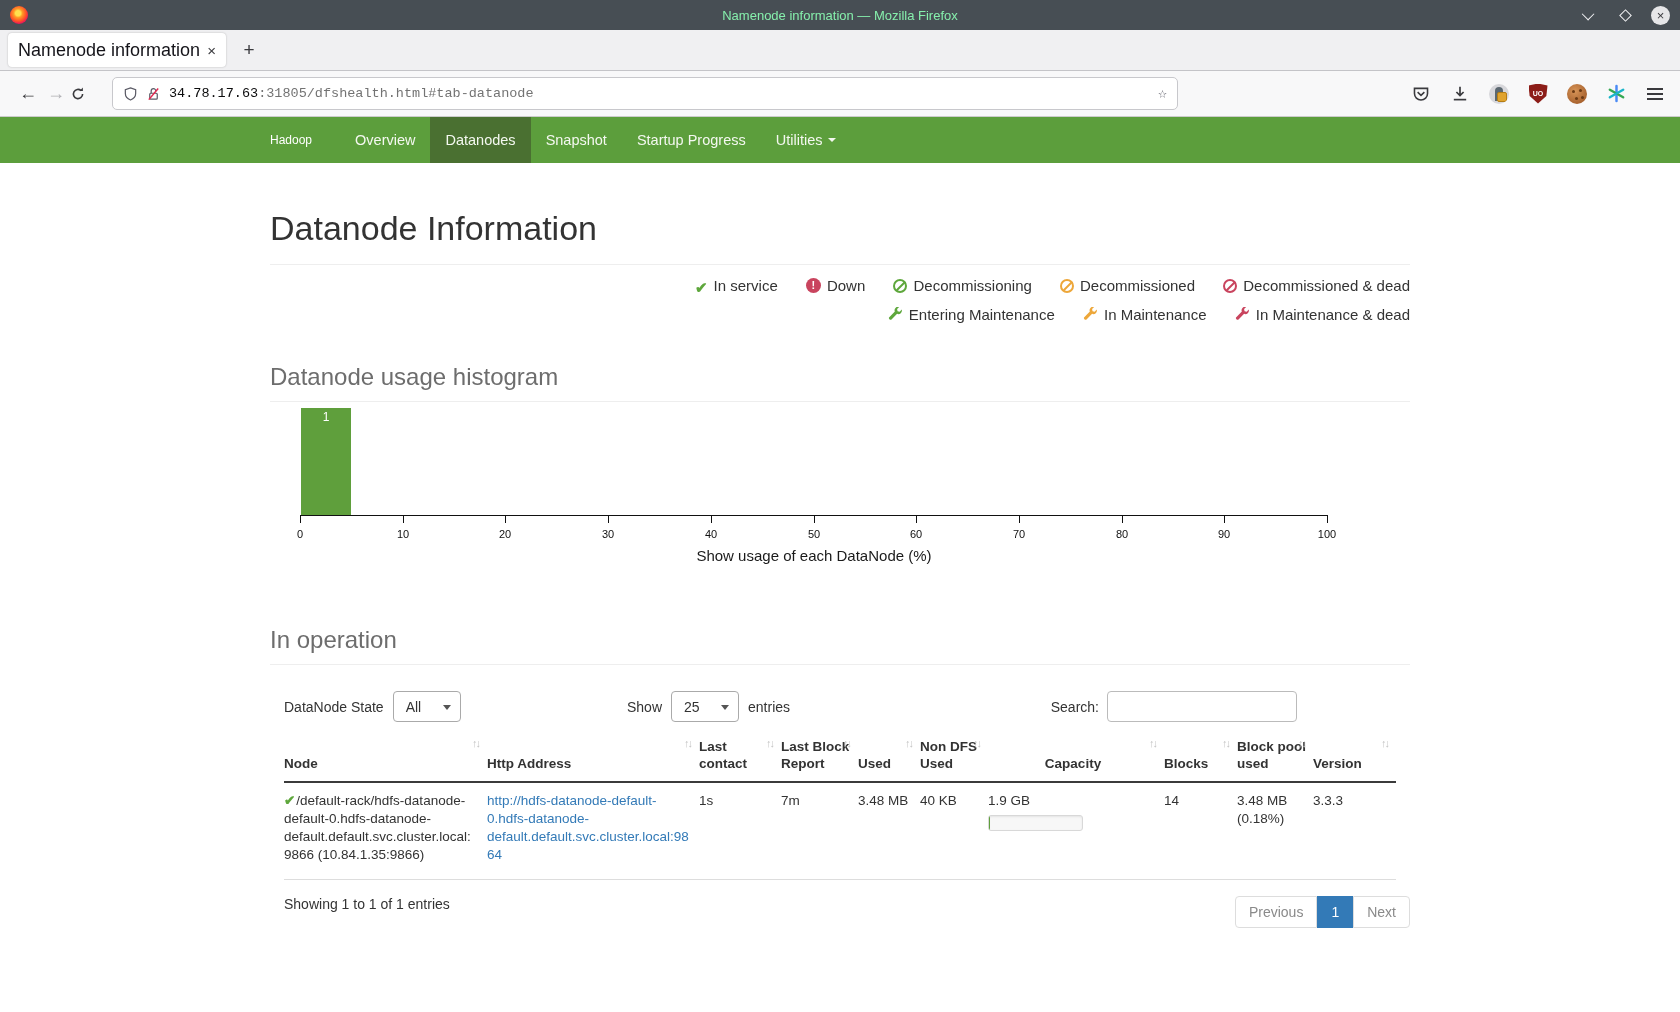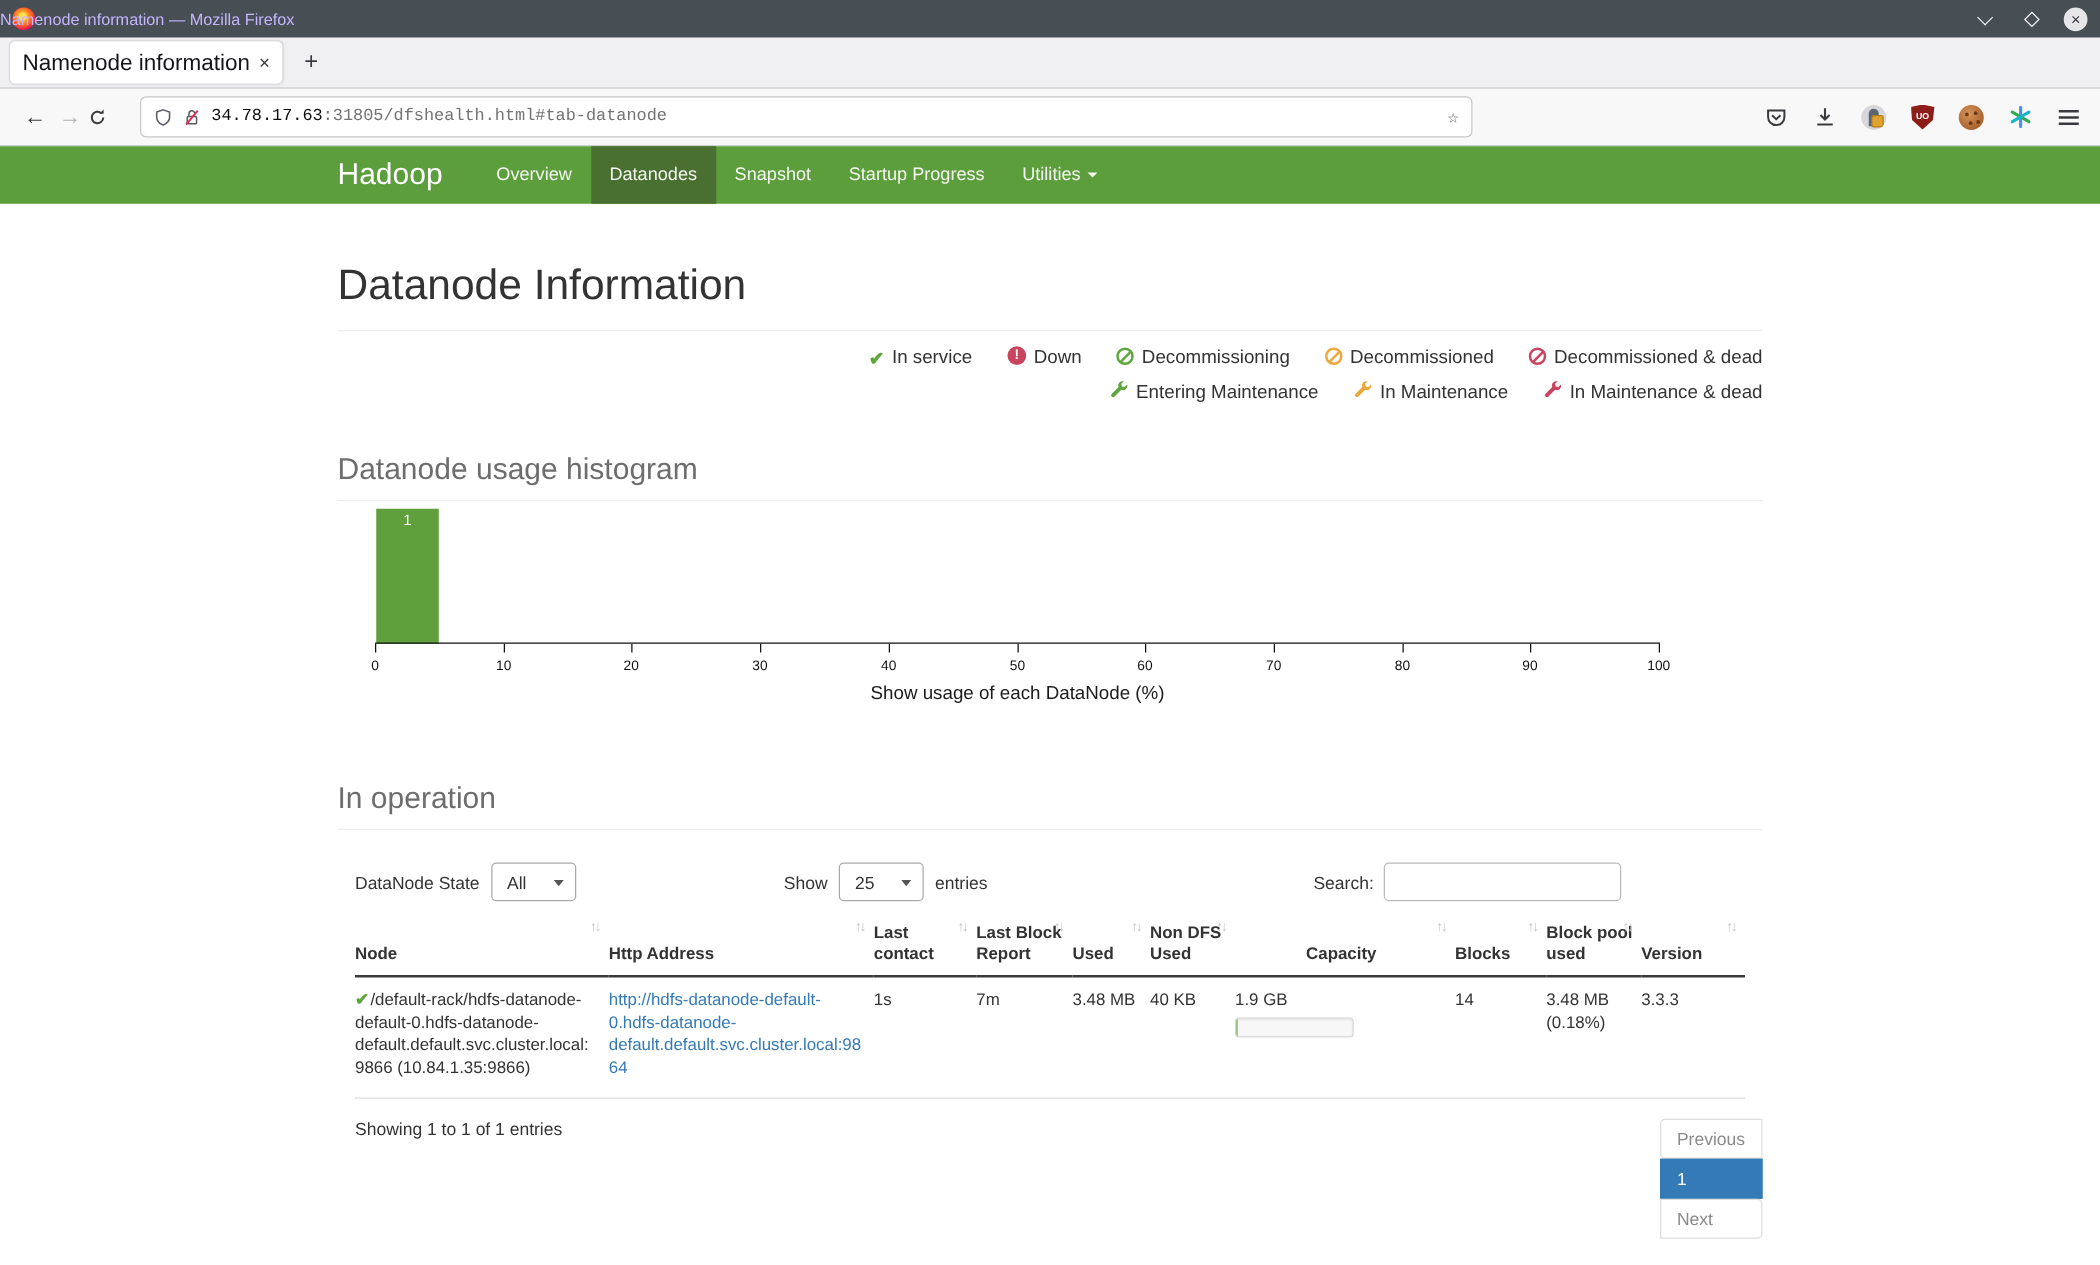--- a/index.html
+++ b/index.html
@@ -4,21 +4,21 @@
 <style>
   * { box-sizing: border-box; margin: 0; padding: 0; }
   html,body { width:1680px; height:1012px; overflow:hidden; background:#fff;
     font-family:"Liberation Sans", sans-serif; }
 
   
   .titlebar { height:30px; background:#474e54; display:flex; align-items:center;
     padding:0 10px; position:relative; }
   .ff-logo { width:18px; height:18px; border-radius:50%;
     background:radial-gradient(circle at 45% 40%, #ffe14d 0 18%, #ff9a26 30%, #ff5028 55%, #e3036a 78%, #9059ff 100%); }
-  .win-title { position:absolute; left:0; right:0; color:#c4b5fd;
+  .win-title { position:absolute; left:0; right:0; text-align:center; color:#86efac;
     font-size:13px; pointer-events:none; }
   .win-controls { margin-left:auto; display:flex; align-items:center; gap:16px; z-index:2; }
   .wc { width:20px; height:20px; display:flex; align-items:center; justify-content:center; color:#f3f3f5; }
   .chev { width:9px; height:9px; border-left:1.6px solid #f3f3f5; border-bottom:1.6px solid #f3f3f5;
     transform:rotate(-45deg) translateY(-2px); }
   .diamond { width:9px; height:9px; border:1.6px solid #f3f3f5; transform:rotate(45deg); }
   .closewin { width:19px; height:19px; border-radius:50%; background:#e6e6e8; color:#3a3a3e;
     font-size:13px; line-height:19px; text-align:center; }
 
   .tabbar { height:41px; background:#f0f0f2; border-bottom:1px solid #c4c4c8;
@@ -54,21 +54,21 @@
   .extc::before { content:""; position:absolute; left:6px; top:3px; width:8px; height:14px; background:#5b6770;
     border-radius:4px 4px 0 0; }
   .extc::after { content:""; position:absolute; right:2px; bottom:2px; width:8px; height:8px;
     background:#e0a32e; border-radius:2px; border:1px solid #b57d14; }
   .hamb { width:16px; height:12px; border-top:2px solid #3a3a3e; border-bottom:2px solid #3a3a3e; position:relative; }
   .hamb::before { content:""; position:absolute; left:0; right:0; top:3px; height:2px; background:#3a3a3e; }
 
   
   .navbar { height:46px; background:#5c9e3c; display:flex; }
   .nav-inner { width:1140px; margin:0 auto; display:flex; align-items:stretch; }
-  .brand { color:#fff; font-size:24px; display:flex; align-items:center; padding-right:28px; }
+  .brand { color:#fff; font-size:12px; display:flex; align-items:center; padding-right:28px; }
   .nav-item { color:#f4f8f0; font-size:14.5px; display:flex; align-items:center; padding:0 15px; gap:6px; }
   .nav-item.active { background:#4a7031;align-items:center; }
   .caret-down { width:0; height:0; border-left:4px solid transparent; border-right:4px solid transparent;
     border-top:4px solid #f4f8f0; }
 
   
   .container { width:1140px; margin:0 auto; }
   h1.page-title { font-size:34px; font-weight:normal; color:#333; margin-top:46px; margin-bottom:16px; }
   hr { border:none; border-top:1px solid #eee; }
   .legend { text-align:right; margin-top:12px; font-size:15px; color:#333; }
@@ -115,21 +115,21 @@
   table.dn td { vertical-align:top; padding:9px 10px 14px 0; border-bottom:1px solid #ddd;
     word-wrap:break-word; overflow-wrap:break-word; line-height:1.35; }
   .ok-check { color:#5ea73c; font-weight:bold; margin-right:1px; }
   a.cell-link { color:#337ab7; text-decoration:none; word-wrap:break-word; }
   .progress-track { width:95px; height:16px; background:#f7f7f7; border:1px solid #d8d8d8; border-radius:3px;
     margin-top:5px; box-shadow:inset 0 1px 2px rgba(0,0,0,.08); overflow:hidden; }
   .progress-fill { width:0.18%; height:100%; background:#5f9f3c; }
 
   .table-footer { display:flex; justify-content:space-between; align-items:flex-start; margin:16px 0 0 14px;
     width:1126px; font-size:14px; color:#333; }
-  .pager { display:flex;flex-direction:column; }
+  .pager { display:flex; }
   .pg { border:1px solid #ddd; background:#fff; color:#8a8a8a; padding:7px 13px; font-size:14px; }
   .pg.first { border-radius:4px 0 0 4px; }
   .pg.last { border-radius:0 4px 4px 0; }
   .pg.active { background:#337ab7; border-color:#337ab7; color:#fff; }
 
   svg { display:block; }
 </style>
 </head>
 <body>
 

